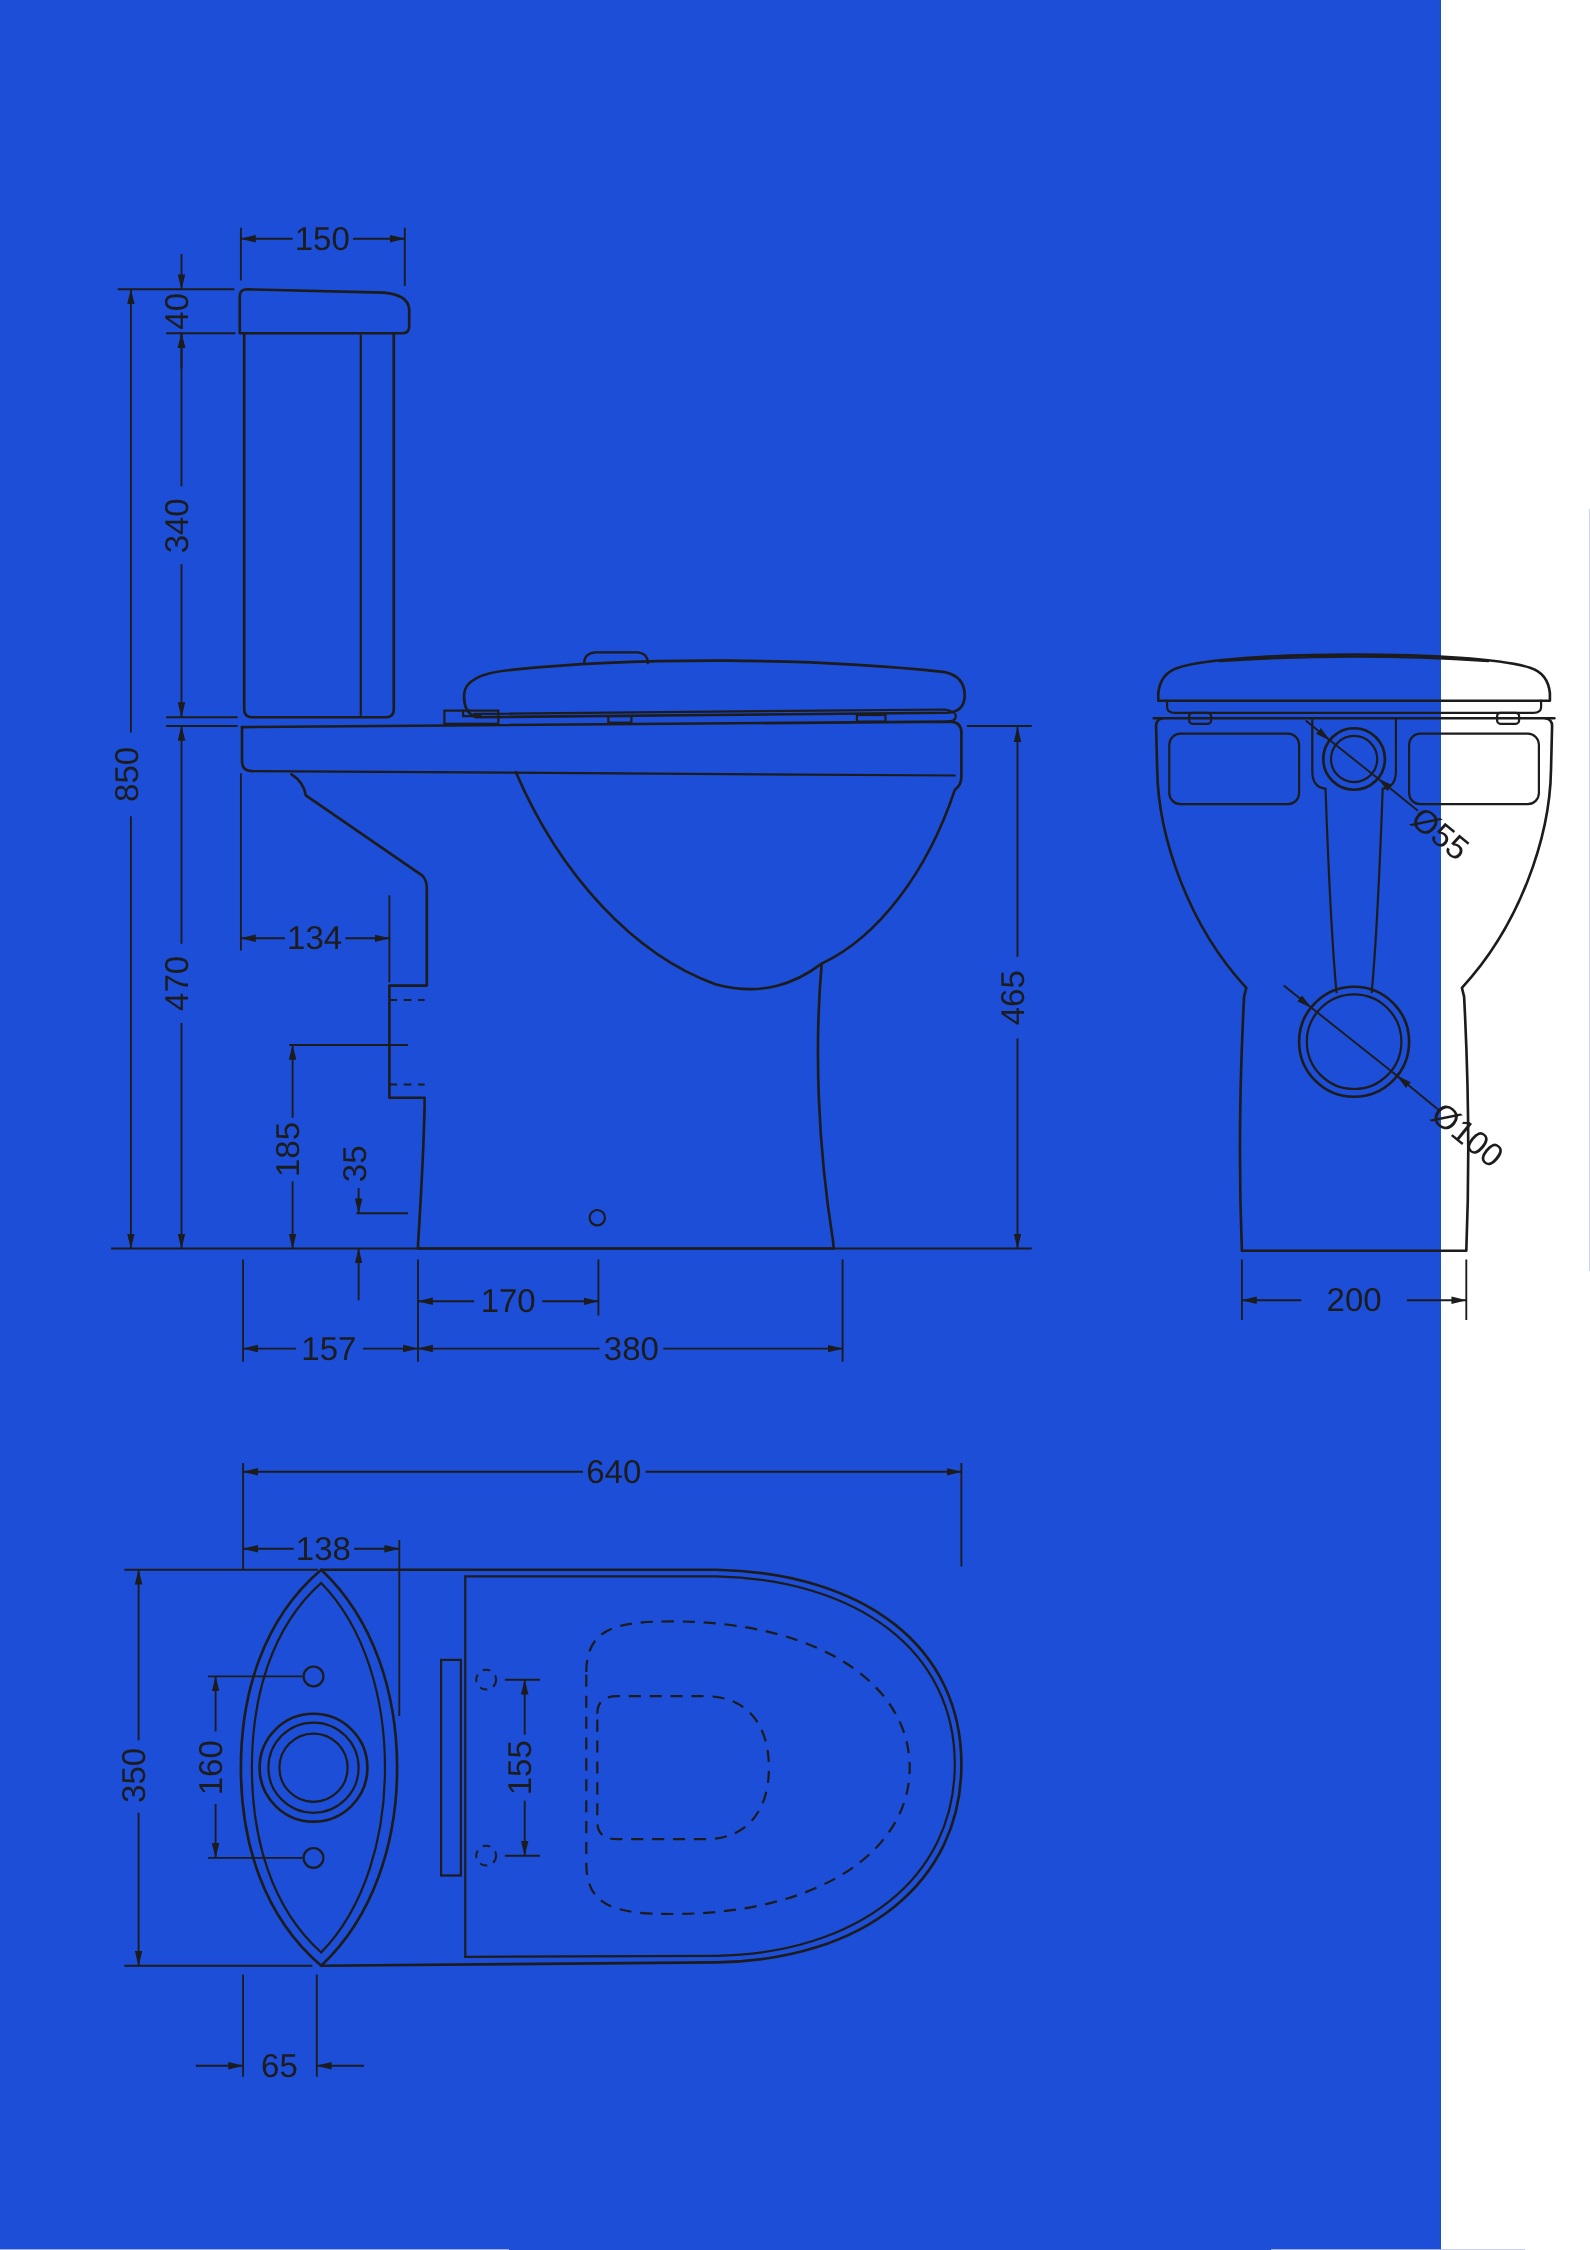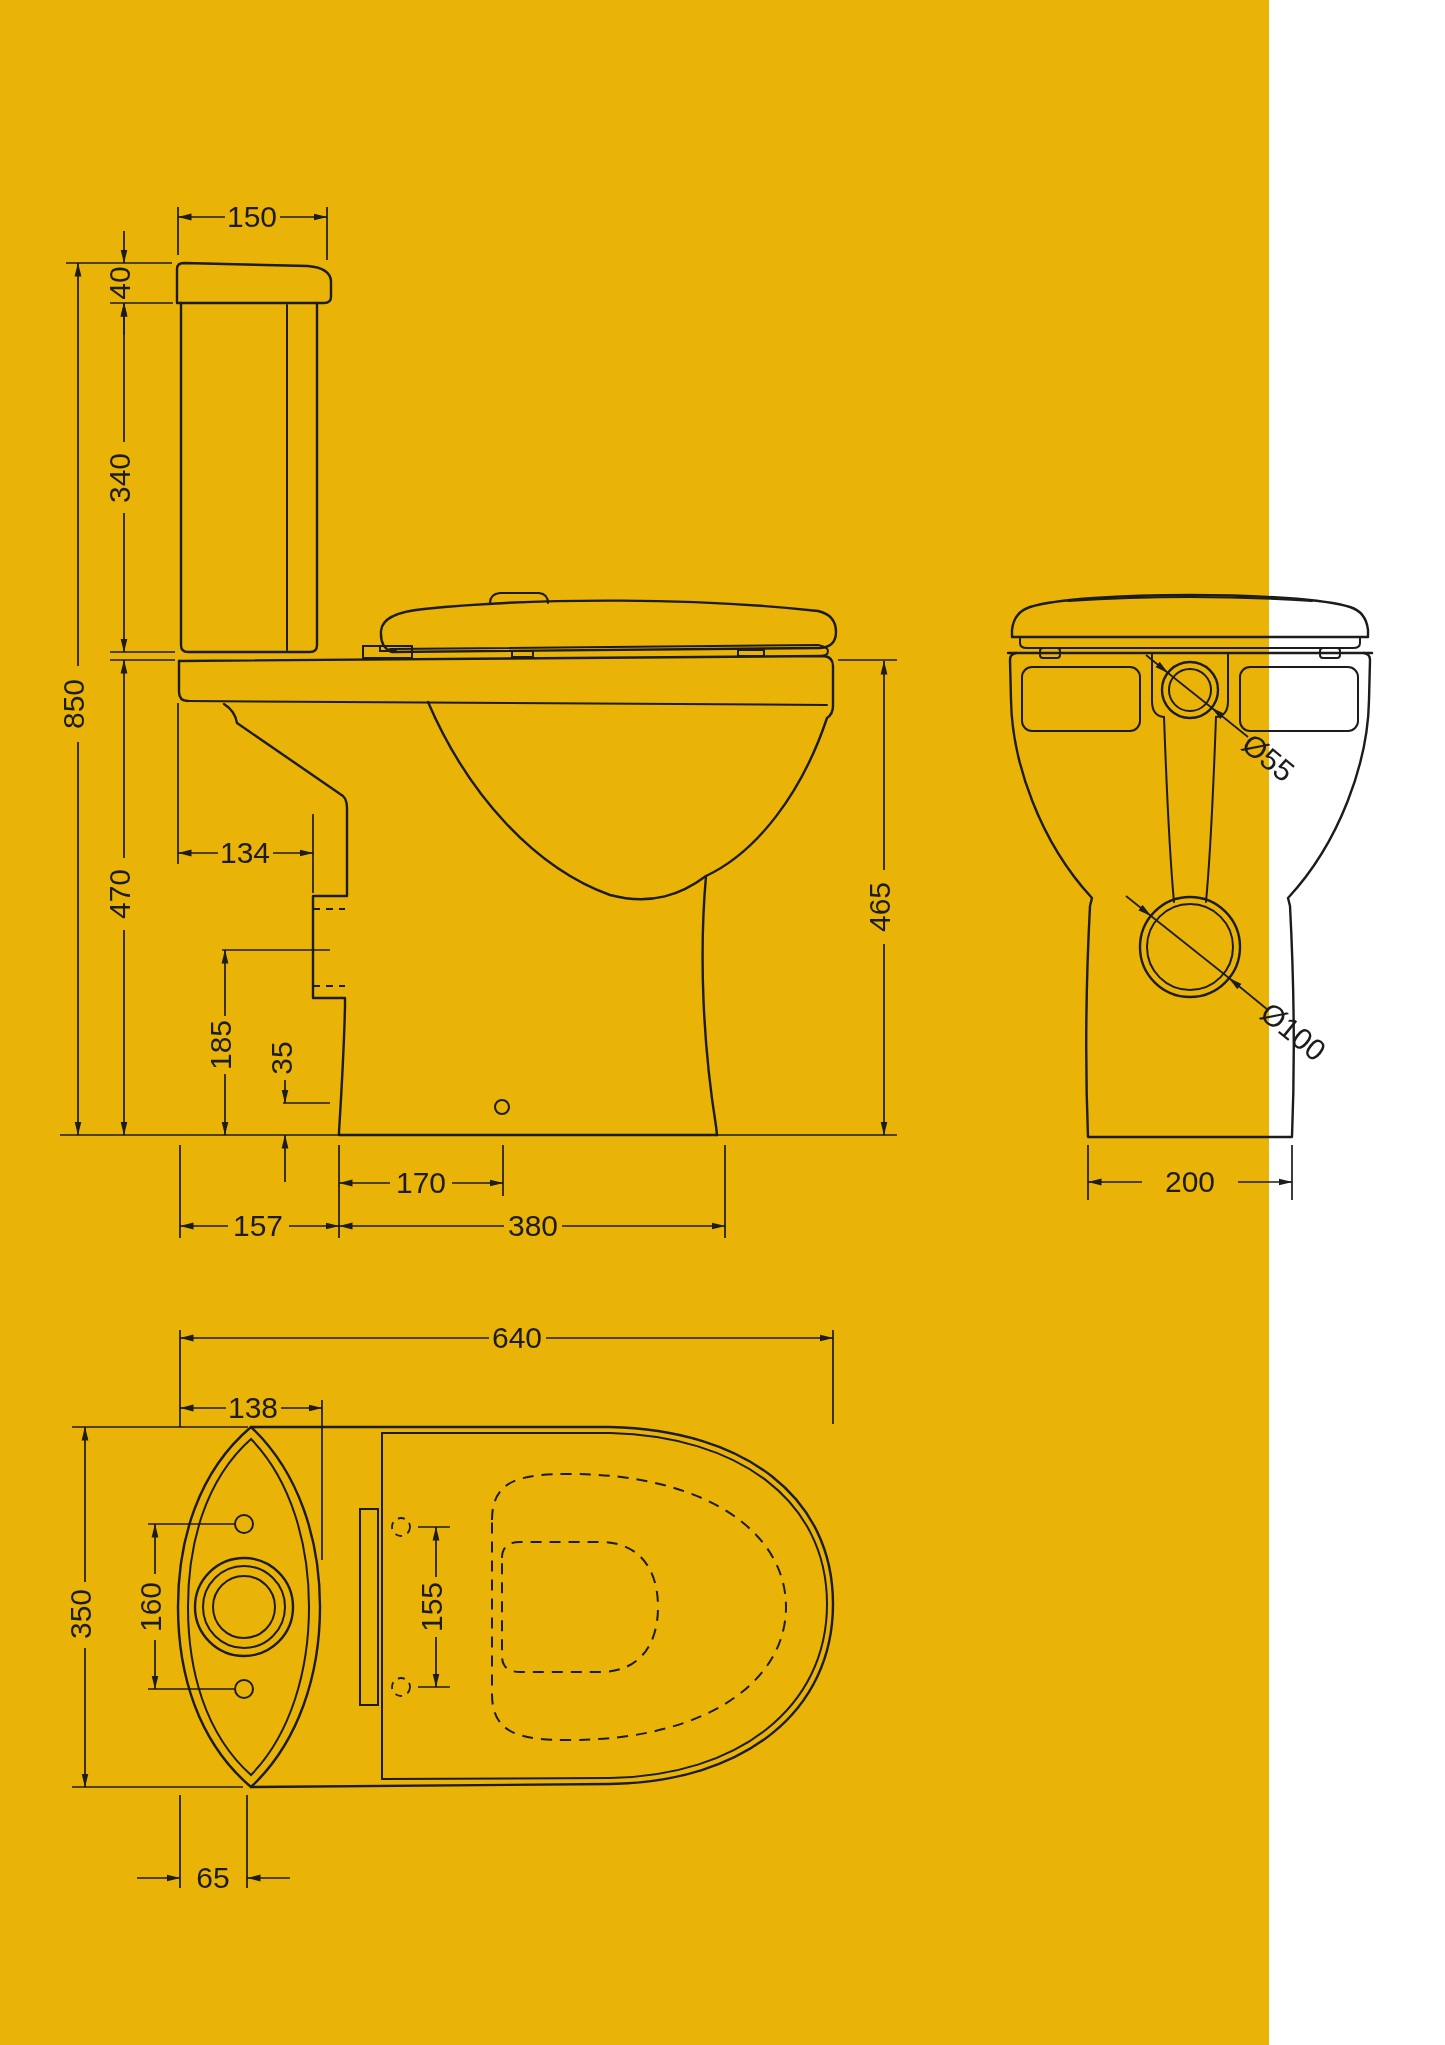--- a/index.html
+++ b/index.html
@@ -1,16 +1,16 @@
 <!DOCTYPE html>
 <html><head>
 <meta charset="utf-8">
 <style>
   html,body{margin:0;padding:0;background:#ffffff;}
-  .sheet{width:1269px;height:2045px;background:#eab308;position:relative;font-family:"Liberation Sans",sans-serif;}
+  .sheet{width:1269px;height:2045px;background:#1d4ed8;position:relative;font-family:"Liberation Sans",sans-serif;padding-left:41px;}
   svg{display:block;}
   .obj{fill:none;stroke:#1c1c1c;stroke-width:2.4;stroke-linecap:round;stroke-linejoin:round;}
   .obj-thin{fill:none;stroke:#1c1c1c;stroke-width:2;stroke-linecap:round;}
   .hid{fill:none;stroke:#1c1c1c;stroke-width:2;stroke-dasharray:11 8;stroke-linecap:butt;}
   .hid2{fill:none;stroke:#1c1c1c;stroke-width:1.8;stroke-dasharray:7 6;}
   .dim{fill:none;stroke:#1c1c1c;stroke-width:1.7;stroke-linecap:butt;}
   .dimtxt{fill:#1c1c1c;font-size:30px;font-family:"Liberation Sans",sans-serif;}
   .ah{fill:#1c1c1c;stroke:none;}
 </style>
 </head>

